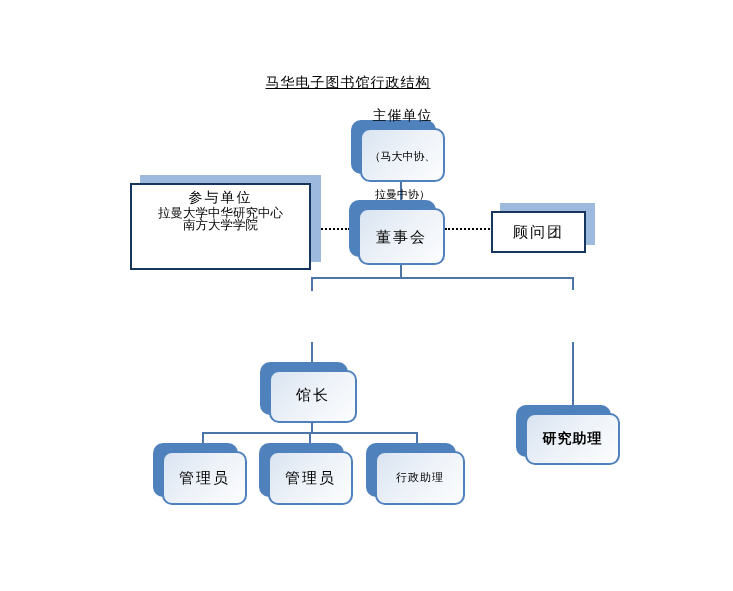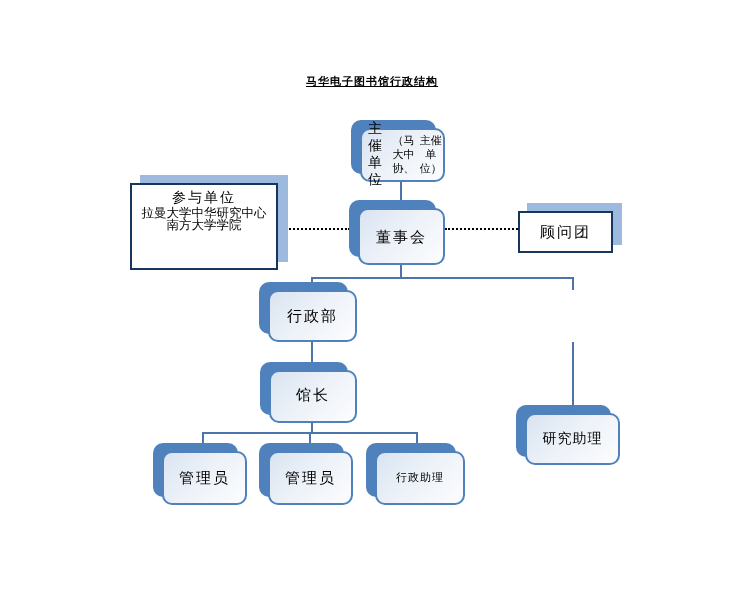--- a/index.html
+++ b/index.html
@@ -2,37 +2,37 @@
 <html><head>
 <meta charset="utf-8">
 <style>
   html,body{margin:0;padding:0;background:#ffffff;}
   #canvas{
     position:relative;width:733px;height:591px;background:#ffffff;overflow:hidden;
     font-family:"Liberation Serif","DejaVu Serif",serif;color:#000;
   }
   
   .doc-title{
-    position:absolute;left:258px;top:74px;width:180px;text-align:right;
-    font-size:11px;font-weight:bold;text-decoration:underline;letter-spacing:1px;
+    position:absolute;left:258px;top:74px;width:180px;text-align:center;
+    font-size:14px;font-weight:normal;text-decoration:underline;letter-spacing:1px;
   }
   
   .rnode{position:absolute;z-index:2;}
   .rnode .shadow{
     position:absolute;inset:0;background:#4f81bd;border-radius:10px;
     transform:translate(-9px,-8px);
   }
   .rnode .box{
     position:absolute;inset:0;border:2px solid #4f81bd;border-radius:10px;
     background:linear-gradient(135deg,#d9e4f1 0%,#ecf1f8 45%,#fcfdfe 100%);
-    display:flex;flex-direction:row;align-items:center;justify-content:center;
+    display:flex;flex-direction:column;align-items:center;justify-content:center;
     text-align:center;
   }
   .nlabel{font-size:15px;letter-spacing:2px;line-height:1.2;}
-  .nsub{font-size:11px;letter-spacing:0;line-height:1.25;}
+  .nsub{font-size:11px;letter-spacing:0;line-height:1.25;margin-top:25px;}
   
   .snode{position:absolute;z-index:2;}
   .snode .shadow{
     position:absolute;inset:0;background:#9db9dd;
   }
   .snode .box{
     position:absolute;inset:0;border:2px solid #17365d;background:#ffffff;
     display:flex;flex-direction:column;align-items:center;justify-content:center;
     text-align:center;
   }
@@ -65,53 +65,47 @@
   <div class="line vline" style="left:572px;top:342px;height:71px;"></div>
 
   <div class="dotline" style="left:278px;top:228px;width:72px;"></div>
   <div class="dotline" style="left:445px;top:228px;width:77px;"></div>
 
   <div class="rnode" style="left:360px;top:128px;width:85px;height:54px;">
     <div class="shadow"></div>
     <div class="box">
       <span class="nlabel" style="font-size:14px;letter-spacing:1px;">主催单位</span>
       <span class="nsub">（马大中协、</span>
-      <span class="nsub">主催单位）</span>
+      <span class="nsub">拉曼中协）</span>
     </div>
   </div>
 
   <div class="rnode" style="left:358px;top:208px;width:87px;height:57px;">
     <div class="shadow"></div>
     <div class="box">
       <span class="nlabel">董事会</span>
     </div>
   </div>
 
-  <div class="snode" style="left:130px;top:183px;width:148px;height:87px;">
+  <div class="snode" style="left:130px;top:183px;width:148px;height:87px;padding-left:33px;">
     <div class="shadow shadow-ur"></div>
     <div class="box" style="justify-content:flex-start;padding-top:5px;">
       <span class="nlabel" style="font-size:14px;">参与单位</span>
       <span class="sline">拉曼大学中华研究中心</span>
       <span class="sline">南方大学学院</span>
     </div>
   </div>
 
-  <div class="snode" style="left:518px;top:211px;width:95px;height:42px;">
+  <div class="snode" style="left:491px;top:211px;width:95px;height:42px;">
     <div class="shadow" style="transform:translate(9px,-8px);"></div>
     <div class="box">
       <span class="nlabel">顾问团</span>
     </div>
   </div>
 
-  <div class="rnode" style="left:268px;top:290px;width:89px;height:52px;">
-    <div class="shadow"></div>
-    <div class="box">
-      <span class="nlabel">行政部</span>
-    </div>
-  </div>
 
 
   <div class="rnode" style="left:269px;top:370px;width:88px;height:53px;font-family:Liberation Mono, monospace;">
     <div class="shadow"></div>
     <div class="box">
       <span class="nlabel">馆长</span>
     </div>
   </div>
 
   <div class="rnode" style="left:162px;top:451px;width:85px;height:54px;">
@@ -128,20 +122,20 @@
     </div>
   </div>
 
   <div class="rnode" style="left:375px;top:451px;width:90px;height:54px;">
     <div class="shadow"></div>
     <div class="box">
       <span class="nlabel" style="letter-spacing:1px;font-size:11px;">行政助理</span>
     </div>
   </div>
 
-  <div class="rnode" style="left:525px;top:413px;width:95px;height:52px;">
+  <div class="rnode" style="left:525px;top:413px;width:95px;height:52px;font-weight:bold;">
     <div class="shadow"></div>
     <div class="box">
       <span class="nlabel" style="letter-spacing:1px;font-size:14px;">研究助理</span>
     </div>
   </div>
 
 </div>
 
 </body></html>

